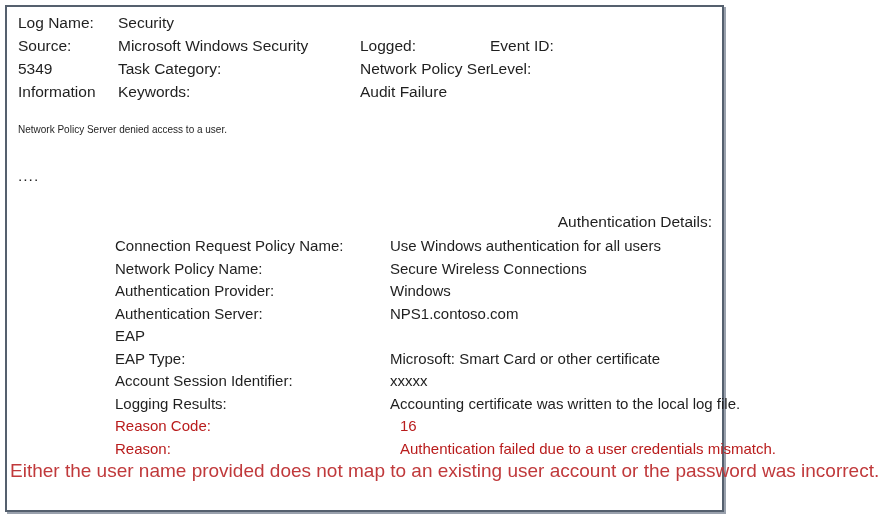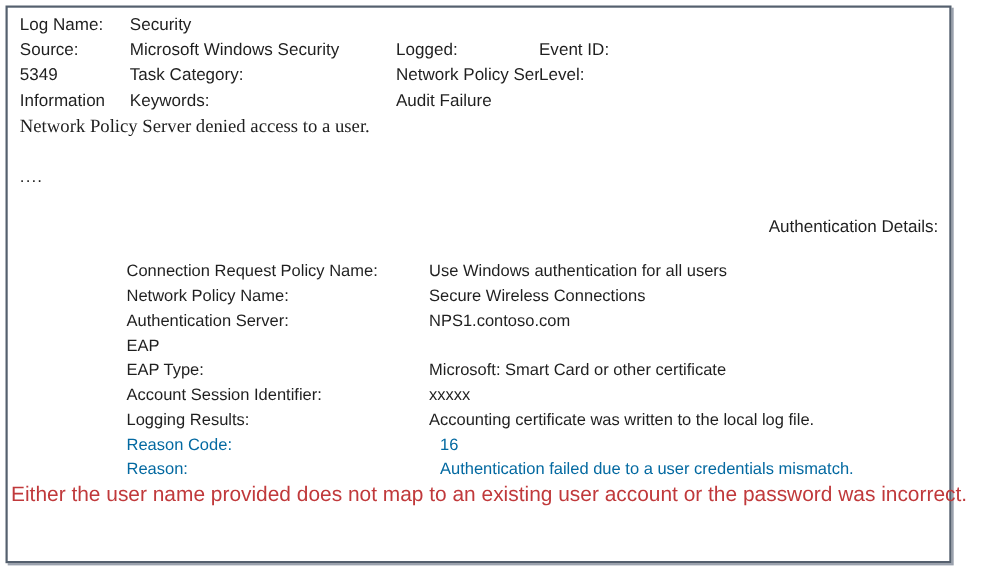--- a/index.html
+++ b/index.html
@@ -10,63 +10,63 @@
     height: 521px;
     background: #ffffff;
     font-family: "Liberation Sans", sans-serif;
     color: #1f1f1f;
     overflow: hidden;
   }
   .frame {
     position: absolute;
     left: 5px;
     top: 5px;
-    width: 860px;
+    width: 719px;
     height: 507px;
     background: #ffffff;
     border: 2px solid #55606e;
     box-shadow: 2px 2px 0 #9aa1ad;
     padding: 4px 10px 0 11px;
   }
   .header-grid {
     display: grid;
     grid-template-columns: 100px 242px 130px 1fr;
     font-size: 15.5px;
     line-height: 23px;
   }
   .header-grid span { white-space: nowrap; overflow: hidden; }
   .desc {
-    font-size: 17px;
+    margin-top: 15px;
+    font-size: 10px;
     line-height: 23px;
     white-space: nowrap;
-    font-family: Liberation Serif, serif;
   }
   .dots {
     margin-top: 23px;
     font-size: 15.5px;
     line-height: 23px;
     letter-spacing: 1px;
   }
   .auth-heading {
     margin-top: 23px;
     font-size: 15.5px;
     line-height: 23px;
     text-align: right;
   }
-  .details { margin-top: 18px; }
+  .details { margin-top: 2px; }
   .drow {
     display: flex;
     font-size: 15px;
     line-height: 22.5px;
     padding-left: 97px;
     white-space: nowrap;
   }
   .dlabel { width: 275px; flex: 0 0 275px; }
   .dvalue { flex: 1; }
-  .red { color: #0369a1; }
+  .red { color: #b91c1c; }
   .red .dvalue { padding-left: 10px; }
   .footer-note {
     margin-left: -8px;
     font-size: 19px;
     line-height: 22.5px;
     color: #c0393b;
     white-space: nowrap;
   }
 </style>
 </head>
@@ -105,20 +105,24 @@
     <div class="details">
       <div class="drow">
         <span class="dlabel">Connection Request Policy Name:</span>
         <span class="dvalue">Use Windows authentication for all users</span>
       </div>
       <div class="drow">
         <span class="dlabel">Network Policy Name:</span>
         <span class="dvalue">Secure Wireless Connections</span>
       </div>
       <div class="drow">
+        <span class="dlabel">Authentication Provider:</span>
+        <span class="dvalue">Windows</span>
+      </div>
+      <div class="drow">
         <span class="dlabel">Authentication Server:</span>
         <span class="dvalue">NPS1.contoso.com</span>
       </div>
       <div class="drow">
         <span class="dvalue">EAP</span>
       </div>
       <div class="drow">
         <span class="dlabel">EAP Type:</span>
         <span class="dvalue">Microsoft: Smart Card or other certificate</span>
       </div>

